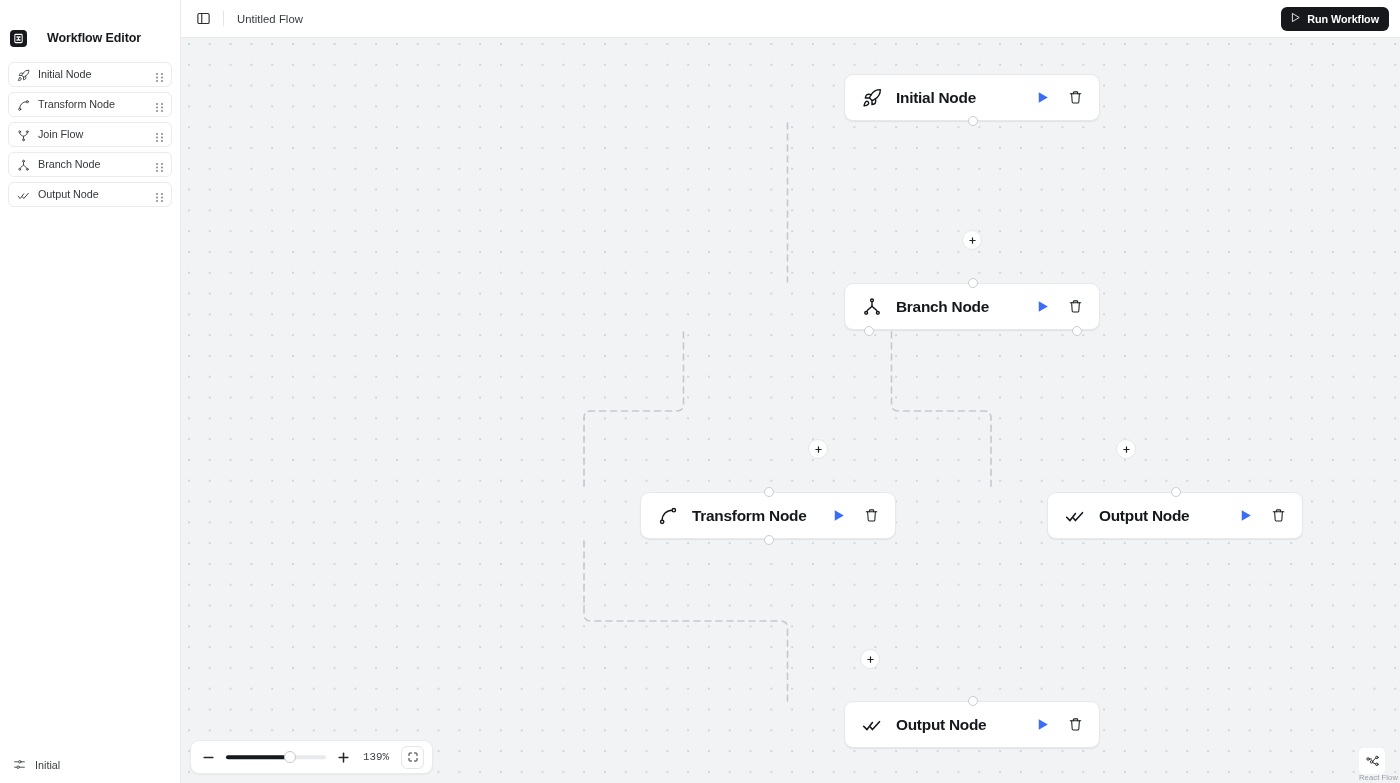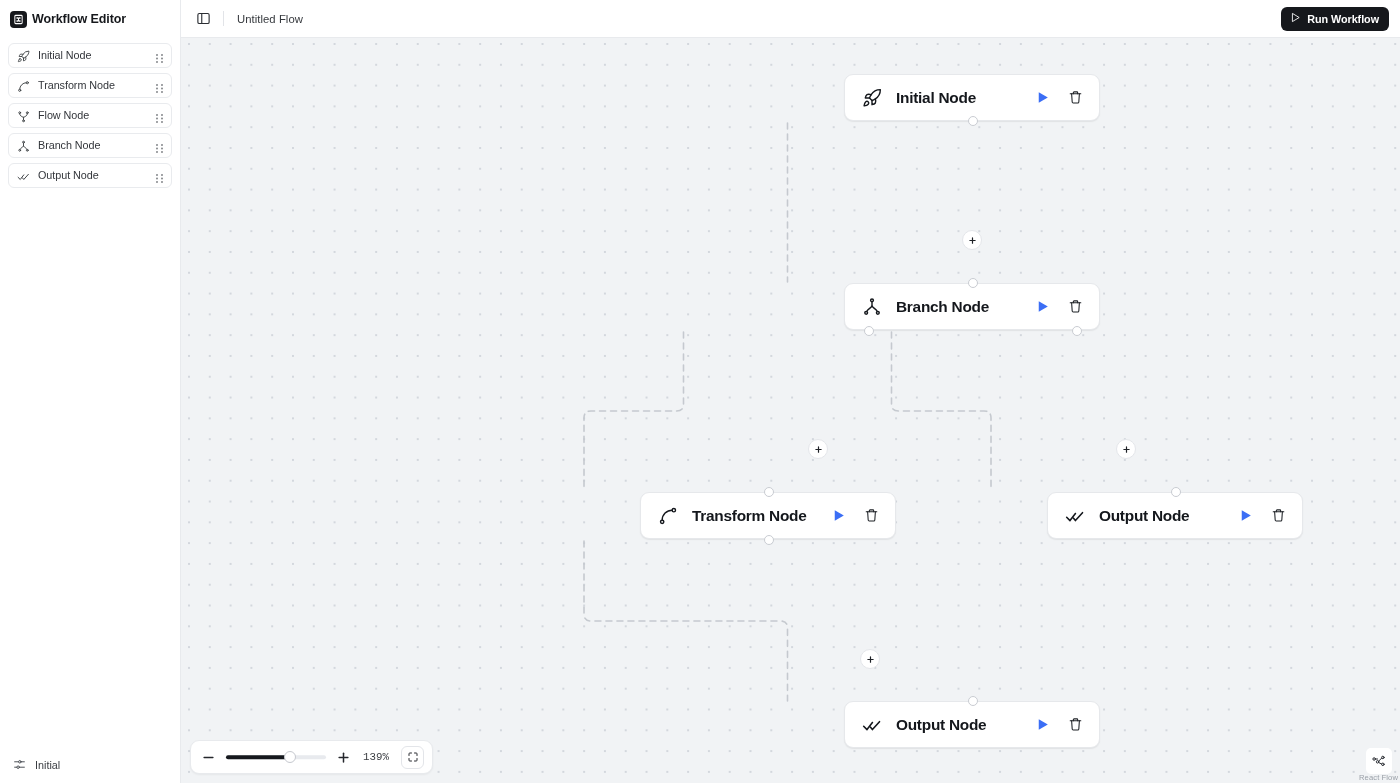--- a/index.html
+++ b/index.html
@@ -15,22 +15,23 @@
   
   #sidebar {
     width: 181px; height: 783px;
     background: #ffffff;
     border-right: 1px solid #e8eaed;
     position: relative;
     flex: 0 0 181px;
   }
   .sb-header {
     height: 38px;
-    display: flex; align-items: center; gap: 5px;
+    display: flex; align-items: center; gap: 20px;
     padding: 0 10px;
+    margin-top: 19px;
   }
   .logo-box {
     width: 17px; height: 17px;
     background: #16181c;
     border-radius: 4px;
     display: flex; align-items: center; justify-content: center;
     flex: 0 0 17px;
   }
   .sb-title {
     font-size: 12.5px; font-weight: bold; color: #16181c;
@@ -196,21 +197,21 @@
     width: 23px; height: 23px;
     border: 1px solid #e3e5e9; border-radius: 6px;
     background: #ffffff; cursor: pointer; padding: 0;
     display: flex; align-items: center; justify-content: center;
     color: #24272c;
   }
 
   
   #attrib {
     position: absolute; right: 2px; bottom: 1px;
-    display: flex; flex-direction: column; align-items: center;
+    display: flex; flex-direction: column; 
     z-index: 30;
   }
   .attrib-logo {
     width: 26px; height: 26px; background: #ffffff; border-radius: 5px;
     display: flex; align-items: center; justify-content: center;
     color: #2a2d33;
   }
   .attrib-text { font-size: 7.6px; color: #9aa0a8; margin-top: -1px; letter-spacing: .1px; }
 </style>
 </head>
@@ -283,21 +284,21 @@
         <span class="sb-item-icon">
           <svg viewBox="0 0 24 24" fill="none" stroke="currentColor" stroke-width="1.7" stroke-linecap="round" stroke-linejoin="round">
             <circle cx="5" cy="5" r="1.7"></circle>
             <circle cx="19" cy="5" r="1.7"></circle>
             <circle cx="12" cy="20" r="1.7"></circle>
             <path d="M5 6.8c0 4 3 4.5 5.6 6.2"></path>
             <path d="M19 6.8c0 4-3 4.5-5.6 6.2"></path>
             <path d="M12 13v5.3"></path>
           </svg>
         </span>
-        <span class="sb-item-label">Flow Node</span>
+        <span class="sb-item-label">Join Flow</span>
         <span class="grip">
           <svg viewBox="0 0 9 11" fill="#5f6368">
             <circle cx="2" cy="2" r="1.05"></circle>
               <circle cx="7" cy="2" r="1.05"></circle>
             <circle cx="2" cy="5.5" r="1.05"></circle>
               <circle cx="7" cy="5.5" r="1.05"></circle>
             <circle cx="2" cy="9" r="1.05"></circle>
               <circle cx="7" cy="9" r="1.05"></circle>
           </svg>
         </span>

